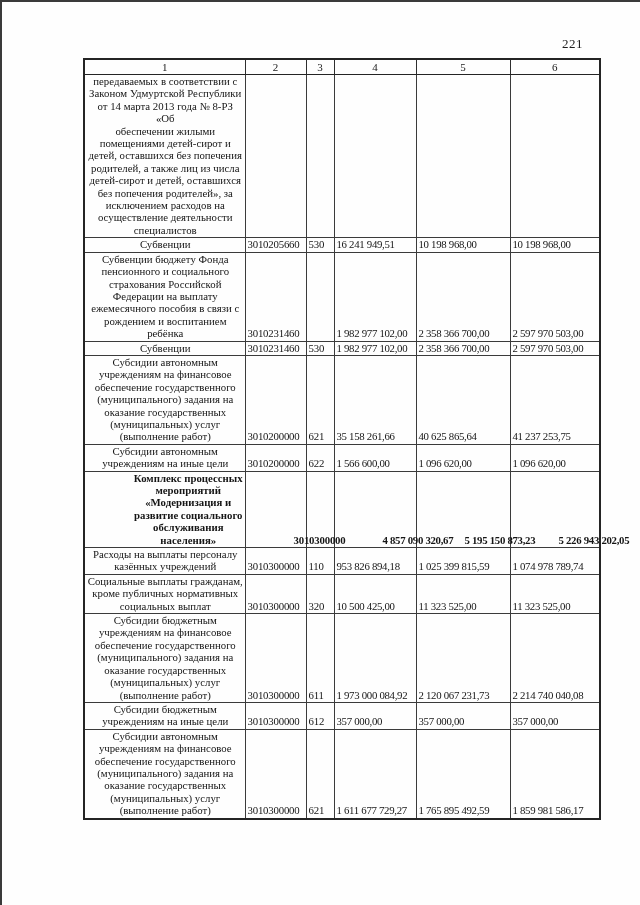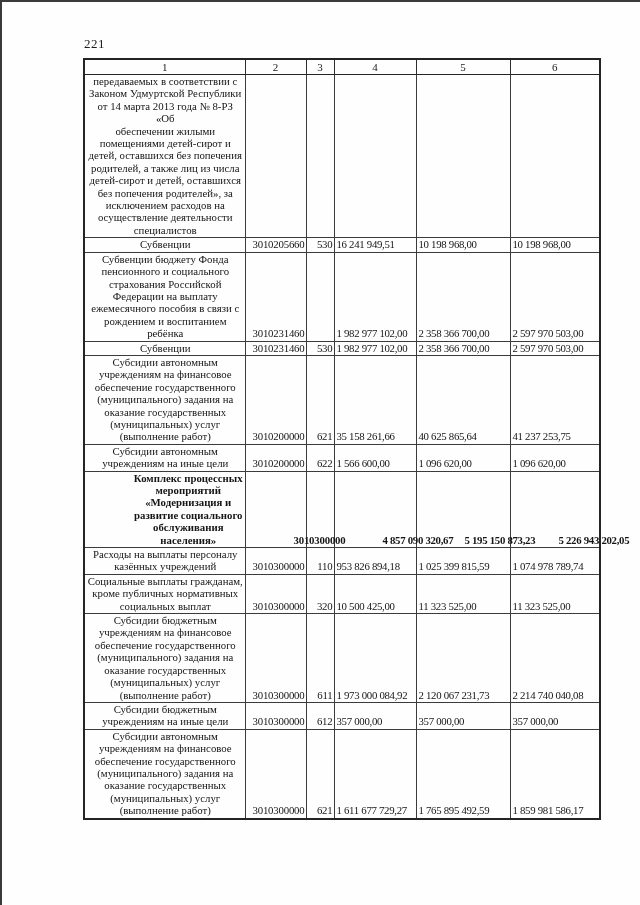--- a/index.html
+++ b/index.html
@@ -26,23 +26,23 @@
   }
   .edge-left {
     position: absolute;
     top: 0; left: 0;
     width: 2px; height: 905px;
     background: #3a3a3a;
   }
   .page-number {
     position: absolute;
     top: 36px;
-    left: 84px;
+    left: 67px;
     width: 516px;
-    text-align: left;
+    text-align: right;
     font-size: 13px;
     letter-spacing: 0.5px;
     color: #1c1c1c;
   }
   table.budget-table {
     position: absolute;
     left: 83px;
     top: 58px;
     width: 516px;
     border-collapse: collapse;
@@ -68,21 +68,21 @@
     padding: 0 1px 1px 2px;
     color: #151515;
   }
   td.name-cell {
     text-align: center;
     white-space: pre-line;
     padding-left: 3px;
     padding-right: 1px;
   }
   td.code-cell, td.type-cell {
-    text-align: right;
+    text-align: left;
     font-size: 10.4px;
     letter-spacing: -0.2px;
     white-space: nowrap;
   }
   td.amount-cell {
     text-align: left;
     font-size: 10.4px;
     letter-spacing: -0.3px;
     white-space: nowrap;
     padding-right: 3px;

